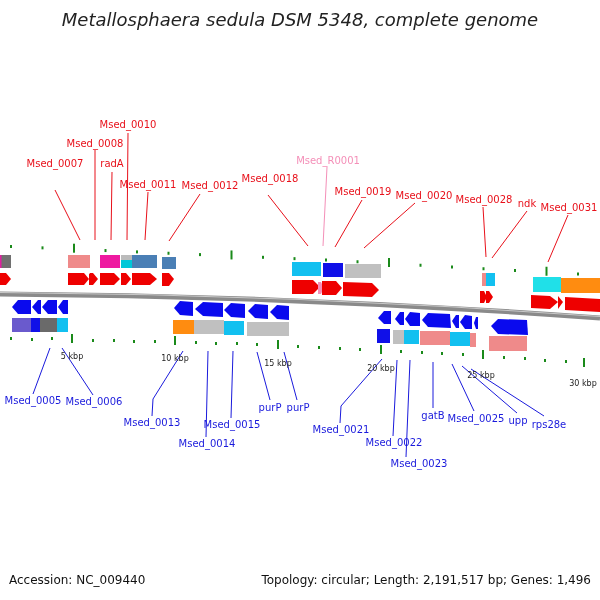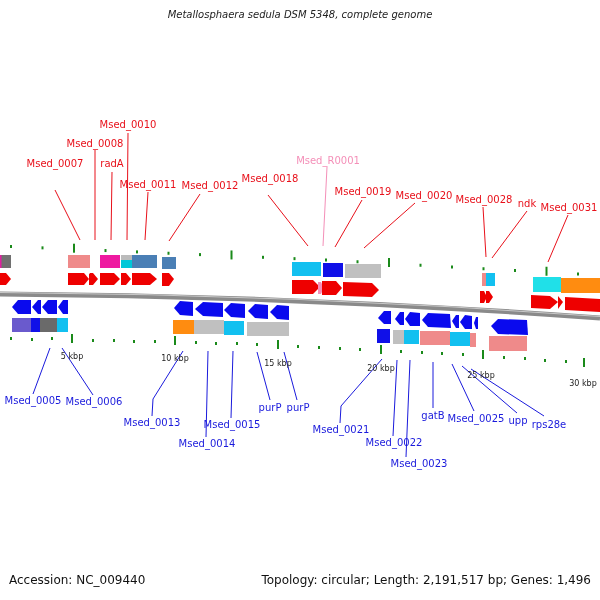--- a/index.html
+++ b/index.html
@@ -1,17 +1,17 @@
 <!DOCTYPE html>
 <html><head>
   <meta charset="utf-8">
   <style>
     html, body { margin: 0; padding: 0; background: #ffffff; }
     body { width: 600px; height: 600px; position: relative; overflow: hidden; font-family: "DejaVu Sans", sans-serif; }
-    #title { position: absolute; top: 9px; left: 0; width: 600px; text-align: center; font-size: 10px; font-style: italic; color: #222; }
+    #title { position: absolute; top: 9px; left: 0; width: 600px; text-align: center; font-size: 18px; font-style: italic; color: #222; }
     #map { position: absolute; left: 0; top: 0; }
     .footer { position: absolute; top: 573px; font-size: 12px; color: #111; }
     #acc { left: 9px; }
     #topo { right: 9px; }
     .lbl { font-family: "DejaVu Sans", sans-serif; font-size: 10px; }
     .kbp { font-family: "DejaVu Sans", sans-serif; font-size: 8px; fill: #222; }
   </style>
 </head>
 <body>
 

